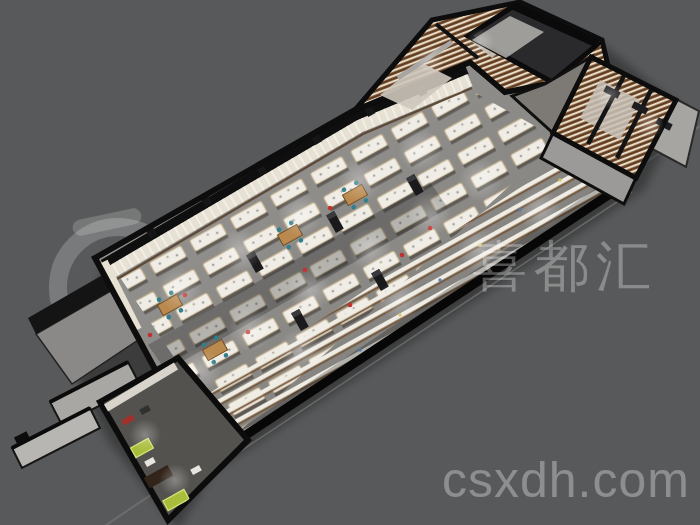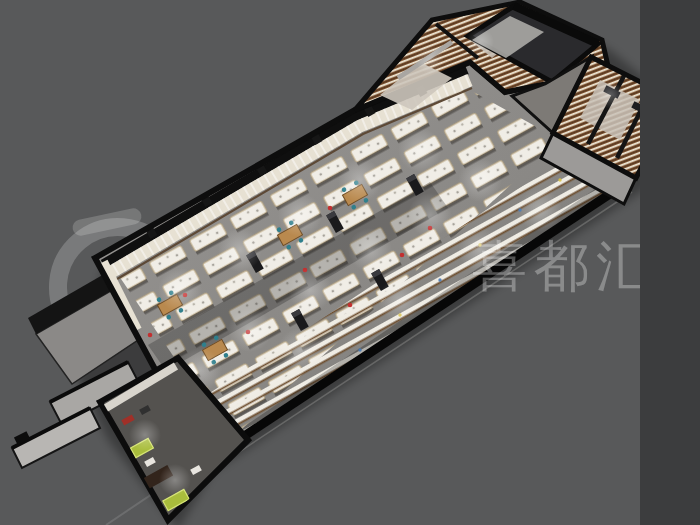--- a/index.html
+++ b/index.html
@@ -1,17 +1,17 @@
 <!DOCTYPE html>
 <html><head>
 <meta charset="utf-8">
 <style>
   html,body{margin:0;padding:0;background:#3c3d3e;}
   .stage{
-    position:relative;width:640px;height:525px;overflow:hidden;
+    position:relative;width:700px;height:525px;overflow:hidden;
     background:#58595a;
     font-family:"Liberation Sans","DejaVu Sans",sans-serif;
   }
   .scene-svg{position:absolute;left:0;top:0;width:700px;height:525px;display:block;}
   .wm{position:absolute;user-select:none;white-space:nowrap;}
   .wm-cn{
     left:472px;top:230px;
     font-size:55px;letter-spacing:7px;font-weight:400;
     color:rgba(255,255,255,0.29);
   }
@@ -260,13 +260,14 @@
         <rect x="-14" y="-6" width="28" height="12" fill="#32241b" transform="translate(158 477) rotate(-29)"></rect>
         <rect x="-5" y="-3" width="10" height="6" fill="#e8e5df" transform="translate(150 462) rotate(-29)"></rect>
         <rect x="-5" y="-3" width="10" height="6" fill="#e8e5df" transform="translate(196 470) rotate(-29)"></rect>
         <circle cx="145" cy="435" r="16" fill="url(#gLight)"></circle>
         <circle cx="175" cy="480" r="16" fill="url(#gLight)"></circle>
       </g>
     </g>
   </svg>
 
   <div class="wm wm-cn" style="color: rgba(255, 255, 255, 0.3);">喜都汇</div>
+  <div class="wm wm-site">csxdh.com</div>
 </div>
 
 </body></html>

